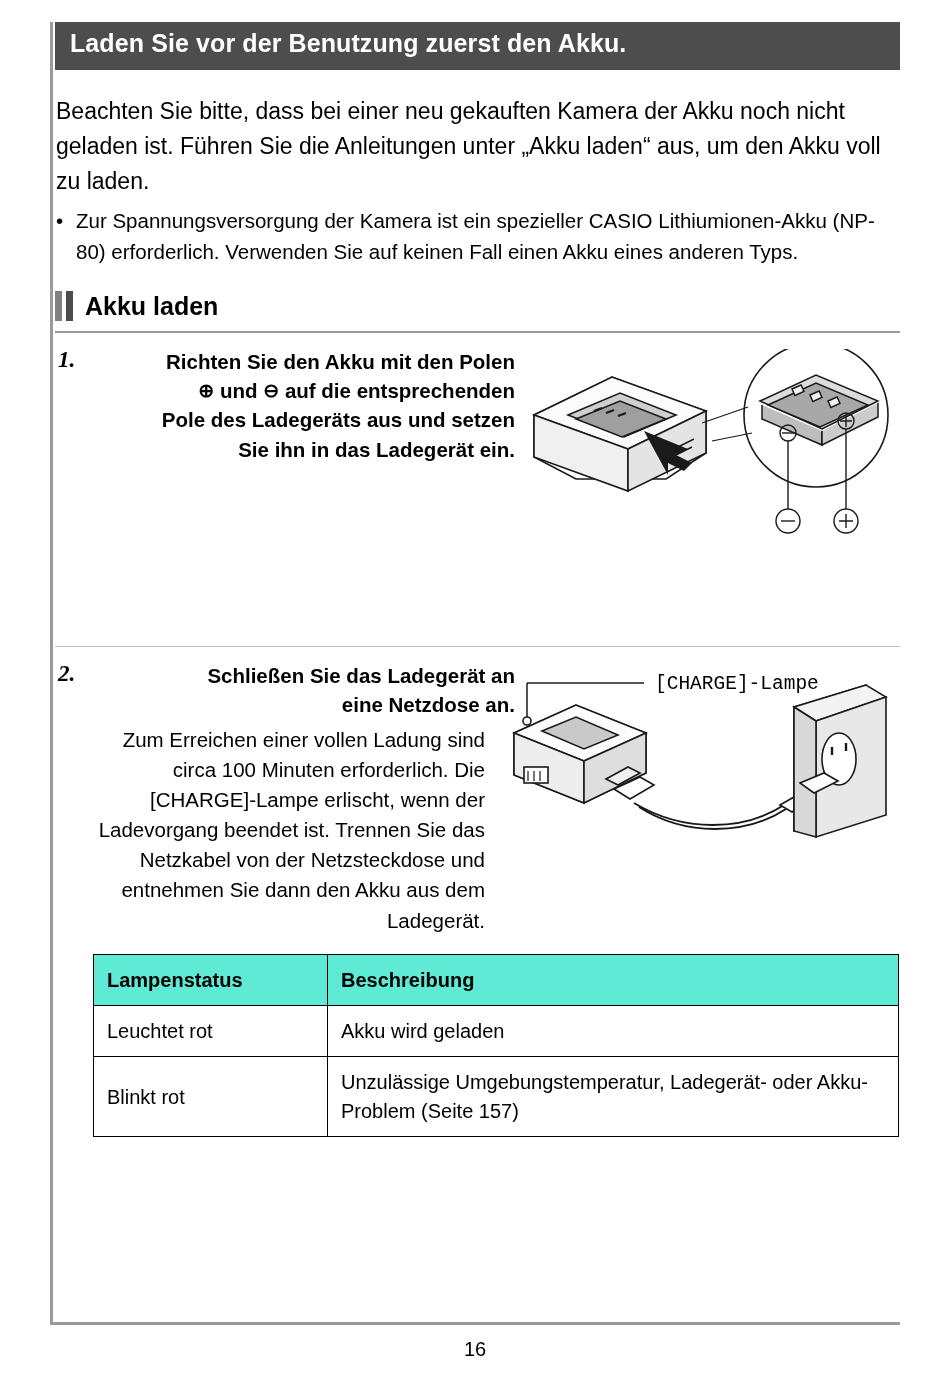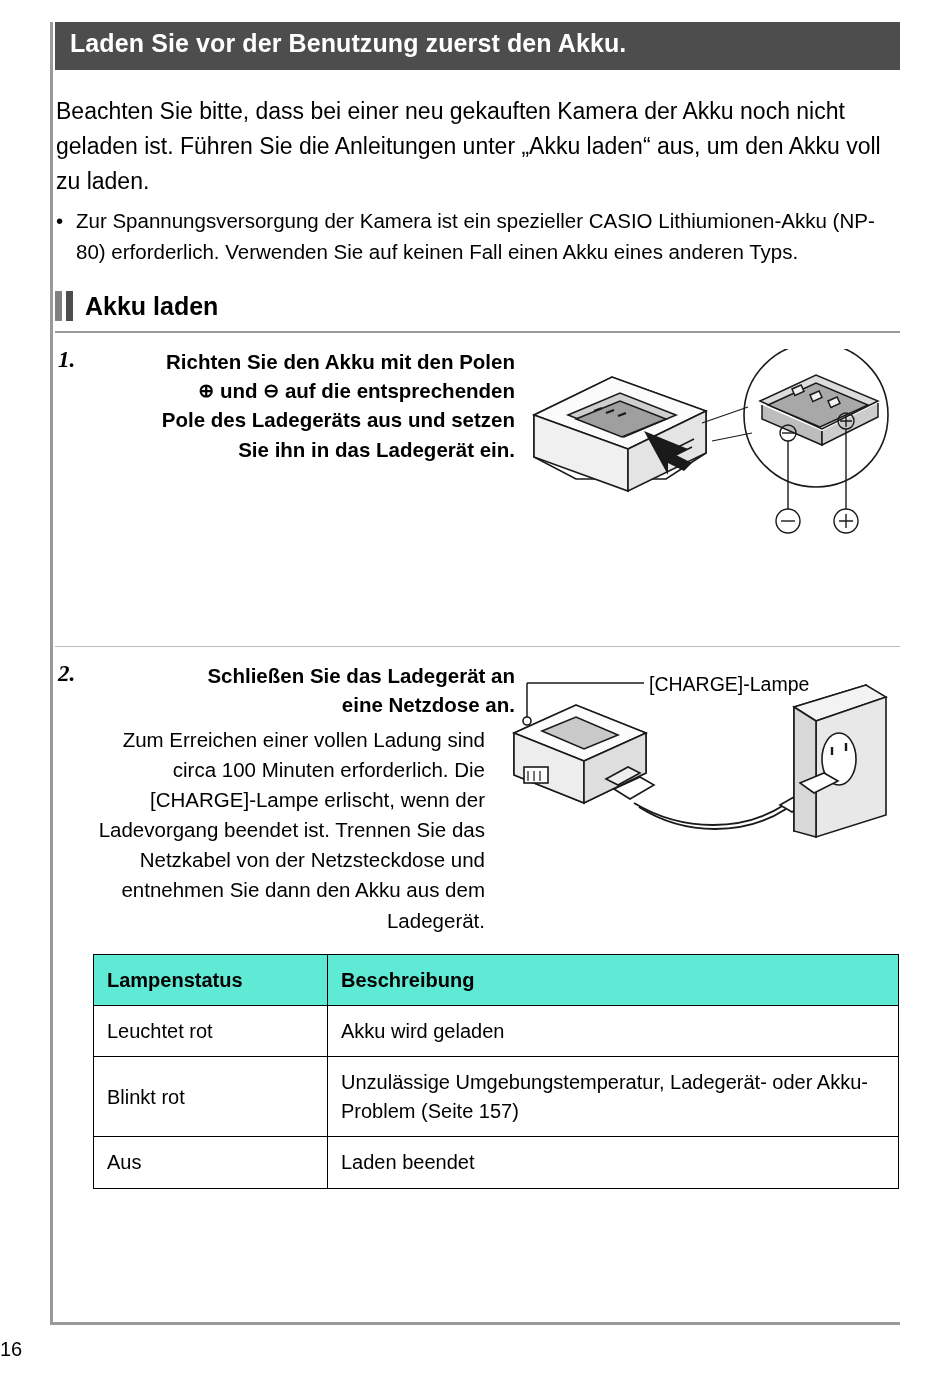--- a/index.html
+++ b/index.html
@@ -194,20 +194,21 @@
     top: 1322px;
     width: 850px;
     height: 3px;
     background: #9a9a9a;
   }
   .footer-page {
     position: absolute;
     left: 0;
     top: 1338px;
     width: 950px;
+    text-align: center;
     font-size: 20px;
   }
   .footer-sec {
     position: absolute;
     right: 55px;
     top: 1344px;
     font-size: 15px;
     color: #333333;
     margin-top: 48px;
   }
@@ -320,21 +321,21 @@
         <div class="step-body">
           <div class="step-head">
             <span>Schließen Sie das Ladegerät an</span><br>
             <span>eine Netzdose an.</span>
           </div>
           <div class="step-text">Zum Erreichen einer vollen Ladung sind circa 100 Minuten erforderlich. Die [CHARGE]-Lampe erlischt, wenn der Ladevorgang beendet ist. Trennen Sie das Netzkabel von der Netzsteckdose und entnehmen Sie dann den Akku aus dem Ladegerät.</div>
         </div>
       </div>
 
       <div class="fig2">
-        <span class="charge-label" style="left:155px; top:18px;">[CHARGE]-Lampe</span>
+        <span class="charge-label" style="left:161px; top:18px;font-family:Liberation Mono, monospace;">[CHARGE]-Lampe</span>
         <svg width="400" height="210" viewBox="0 0 400 210" xmlns="http://www.w3.org/2000/svg" style="position:absolute; left:0; top:0;">
 
           <g stroke="#1a1a1a" stroke-width="1.5" fill="none">
             <path d="M33,28 L150,28"></path>
             <path d="M33,28 L33,62"></path>
           </g>
 
           <g stroke="#1a1a1a" stroke-width="1.6" fill="none">
             <path d="M20,78 L82,50 L152,78 L152,118 L90,148 L20,120 Z" fill="#ffffff"></path>
             <path d="M20,78 L82,50 L152,78 L90,106 Z" fill="#fcfcfc"></path>
@@ -384,24 +385,20 @@
       </thead>
       <tbody>
         <tr>
           <td class="col-a">Leuchtet rot</td>
           <td>Akku wird geladen</td>
         </tr>
         <tr>
           <td class="col-a">Blinkt rot</td>
           <td>Unzulässige Umgebungstemperatur, Ladegerät- oder Akku-Problem (Seite 157)</td>
         </tr>
-        <tr>
-          <td class="col-a">Aus</td>
-          <td>Laden beendet</td>
-        </tr>
       </tbody>
     </table>
 
   </div>
 
   <div class="footer-rule"></div>
   <div class="footer-page">16</div>
   <div class="footer-sec">Schnellstart-Grundlagen</div>
 
 </div>

